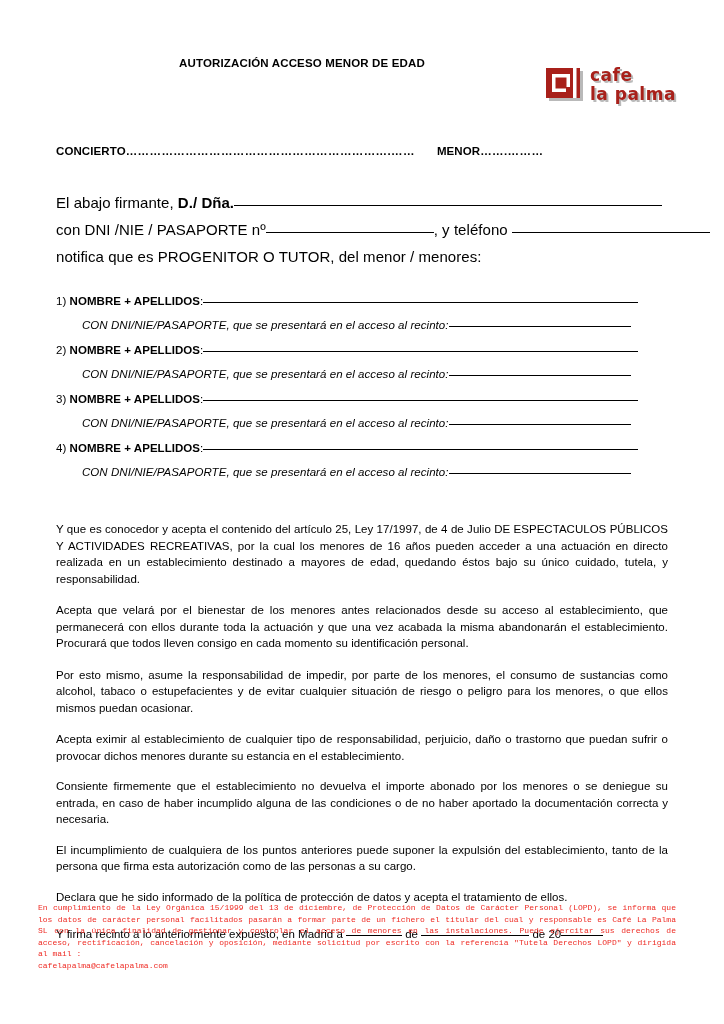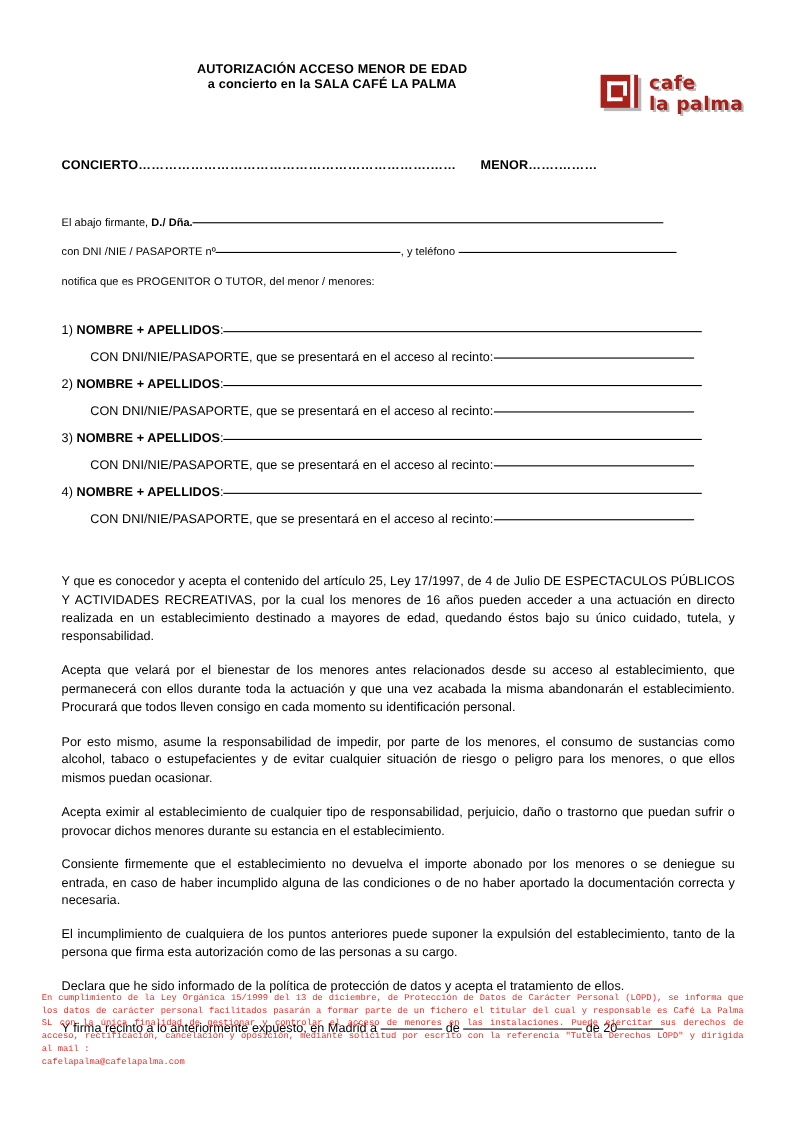--- a/index.html
+++ b/index.html
@@ -63,21 +63,21 @@
     font-weight: bold;
     white-space: nowrap;
     letter-spacing: 0.1px;
   }
   .dots-long { letter-spacing: 0.4px; font-weight: bold; }
   .gap-fecha { display: inline-block; width: 22px; }
 
   
   .field-block { margin-top: 32px; }
   .field-row {
-    font-size: 10px;
+    font-size: 15px;
     line-height: 27px;
     white-space: nowrap;
     letter-spacing: 0.05px;
   }
   .field-row b { font-weight: bold; }
   .rule {
     display: inline-block;
     border-bottom: 1px solid #000;
     vertical-align: 2px;
     height: 11px;
@@ -97,20 +97,21 @@
   }
   .minor-main .num { font-weight: normal; }
   .minor-main .lbl { font-weight: bold; }
   .rule-minorname { width: 435px; }
   .minor-sub {
     font-size: 11.5px;
     line-height: 24px;
     white-space: nowrap;
     padding-left: 26px;
     letter-spacing: 0.05px;
+    font-style: italic;
   }
   .rule-minordni { width: 182px; }
 
   
   .body-copy { margin-top: 37px; }
   .para {
     font-size: 11.5px;
     line-height: 16.5px;
     text-align: justify;
     margin: 0 0 15px 0;
@@ -144,21 +145,20 @@
   .lopd-mail { text-align: left; }
 </style>
 </head>
 <body>
 
 <div class="page">
 
   <div class="header">
     <div class="header-titles">
       <div class="title-line1">AUTORIZACIÓN ACCESO MENOR DE EDAD</div>
-      <div class="title-line2">a concierto en la  SALA CAFÉ LA PALMA</div>
     </div>
 
     <div class="logo">
       <svg viewBox="0 0 176 46" width="176" height="46">
 
         <g>
           <rect x="9" y="9" width="34" height="30" fill="#b9b9b9"></rect>
           <rect x="6" y="6" width="34" height="30" fill="#A8201A"></rect>
 
           <rect x="12" y="12" width="18" height="3.5" fill="#ffffff"></rect>

